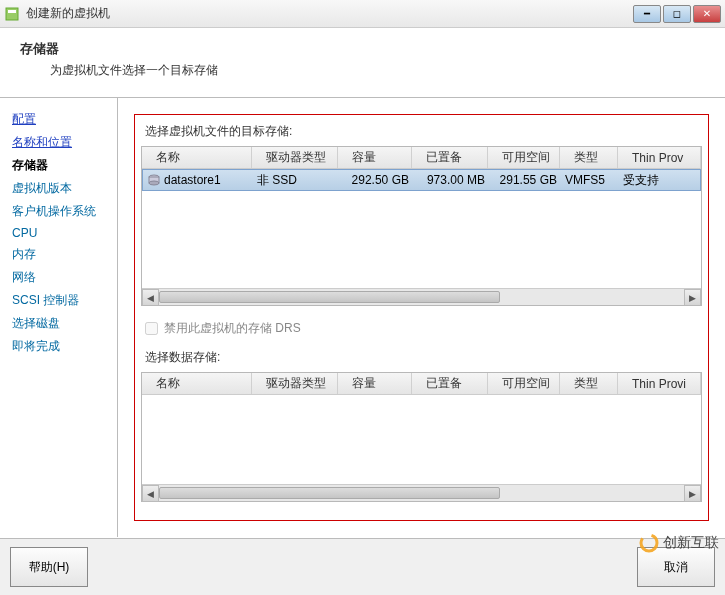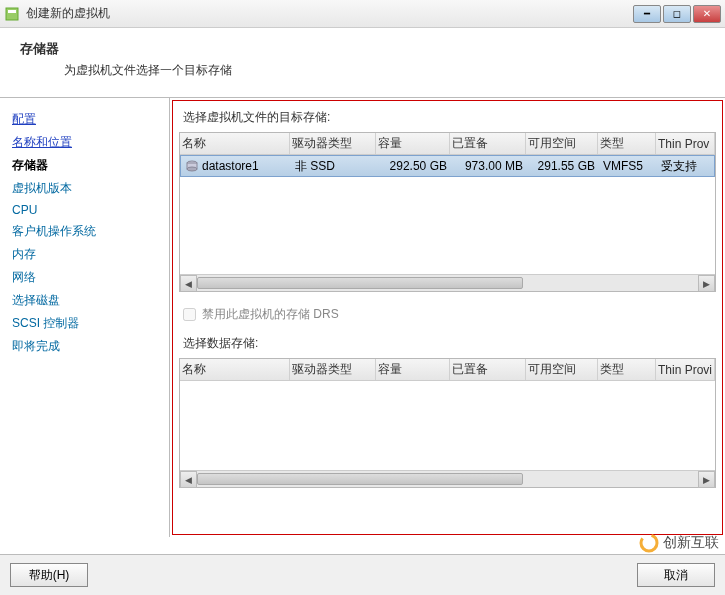--- a/index.html
+++ b/index.html
@@ -9,52 +9,52 @@
 .titlebar .icon { width: 16px; height: 16px; margin-right: 6px; display: flex; align-items: center; justify-content: center; }
 .titlebar .title { flex: 1; color: #333; }
 .titlebar .win-btns { display: flex; gap: 2px; }
 .win-btn { width: 28px; height: 18px; border: 1px solid #888; border-radius: 2px; display: flex; align-items: center; justify-content: center; font-size: 10px; cursor: pointer; }
 .win-min { background: linear-gradient(#d8e8f5,#a8c8e5); }
 .win-max { background: linear-gradient(#d8e8f5,#a8c8e5); }
 .win-close { background: linear-gradient(#e89090,#c84040); color: #fff; }
 
 .header { padding: 12px 20px 18px 20px; }
 .header .h1 { font-weight: bold; color: #333; font-size: 13px; }
-.header .sub { margin-left: 44px; margin-top: 4px; color: #333; }
+.header .sub { margin-left: 30px; margin-top: 4px; color: #333; }
 
 .body { display: flex; border-top: 1px solid #bbb; height: 440px; }
 .sidebar { width: 185px; padding: 10px 8px; border-right: 1px solid #bbb; }
 .nav-item { color: #0369a1; padding: 3px 4px; }
 .nav-item.link { color: #2040c0; text-decoration: underline; cursor: pointer; }
 .nav-item.active { font-weight: bold; color: #000; }
 
-.main { flex: 1; padding: 6px 6px; border: 1px solid #c00; margin: 2px; position: relative; display:flex; flex-direction:column; }
+.main { flex: 1; padding: 6px 6px; border: 1px solid #c00; margin: 16px; position: relative; display:flex; flex-direction:column; }
 .main .section-label { color: #333; margin: 2px 0 6px 4px; }
 .table-wrap { border: 1px solid #b8b8b8; background: #fff; height: 160px; overflow: hidden; position: relative; }
 .thead { display:flex; background: linear-gradient(#f5f5f5,#e5e5e5); border-bottom: 1px solid #ccc; height: 22px; align-items: center; }
-.th { padding: 0 2px; border-right: 1px solid #d0d0d0; height: 100%; display:flex; align-items:center; color:#333; overflow:hidden; white-space:nowrap;}
+.th { padding: 0 14px; border-right: 1px solid #d0d0d0; height: 100%; display:flex; align-items:center; color:#333; overflow:hidden; white-space:nowrap;}
 .trow { display:flex; height: 22px; align-items:center; background: linear-gradient(#cfe0f0,#b7cfe6); border:1px solid #7da2ce; }
 .td { padding: 0 4px; overflow:hidden; white-space:nowrap; }
 .ds-icon { width:14px; height:14px; display:inline-block; vertical-align:middle; margin-right:3px;}
 
 .c-name{width:110px;} .c-drv{width:86px;} .c-cap{width:74px; text-align:right;} .c-prov{width:76px; text-align:right;} .c-free{width:72px; text-align:right;} .c-type{width:58px;} .c-thin{flex:1;}
 
 .hscroll { position:absolute; bottom:0; left:0; right:0; height:17px; background:#eee; border-top:1px solid #ccc;}
 .hscroll .track{ margin:0 17px; height:100%; background:#e8e8e8; position:relative;}
 .hscroll .thumb{ position:absolute; top:2px; left:0; width:65%; height:12px; background:linear-gradient(#ddd,#c5c5c5); border:1px solid #aaa; border-radius:2px;}
 .hscroll .arr{ position:absolute; top:0; width:17px; height:17px; background:linear-gradient(#eee,#d5d5d5); border:1px solid #bbb; display:flex; align-items:center; justify-content:center; font-size:9px; color:#555;}
 .hscroll .arr.l{left:0;} .hscroll .arr.r{right:0;}
 
 .drs-row { margin: 14px 4px 10px 4px; display:flex; align-items:center; color:#888;}
 .drs-row input { margin-right:6px; }
 
 .table-wrap2 { border: 1px solid #b8b8b8; background: #fff; height: 130px; position:relative; }
 
 .footer { border-top: 1px solid #bbb; padding: 8px 10px; display:flex; align-items:center; position:absolute; bottom:0; left:0; right:0; background:#f0f0f0;}
-.btn { min-width: 78px; height: 24px; border: 1px solid #888; background: linear-gradient(#fdfdfd,#e5e5e5); cursor:pointer; padding:0 10px; font-size:12px; }
+.btn { min-width: 78px; height: 40px; border: 1px solid #888; background: linear-gradient(#fdfdfd,#e5e5e5); cursor:pointer; padding:0 10px; font-size:12px; }
 .btn.default{ border:1px solid #3a6db5; box-shadow:0 0 2px #6aa0e0; }
 .footer .spacer{ flex:1; }
 .footer .btn + .btn { margin-left:8px; }
 
 .watermark { position:absolute; right:6px; bottom:42px; display:flex; align-items:center; opacity:.9; font-size:14px; color:#333;}
 .watermark svg{margin-right:4px;}
 </style>
 </head>
 <body>
 
@@ -77,26 +77,26 @@
   <div class="h1">存储器</div>
   <div class="sub">为虚拟机文件选择一个目标存储</div>
 </div>
 
 <div class="body">
   <div class="sidebar">
     <div class="nav-item link">配置</div>
     <div class="nav-item link">名称和位置</div>
     <div class="nav-item active">存储器</div>
     <div class="nav-item">虚拟机版本</div>
+    <div class="nav-item">客户机操作系统</div>
     <div class="nav-item">CPU</div>
-    <div class="nav-item">客户机操作系统</div>
     <div class="nav-item">内存</div>
     <div class="nav-item">网络</div>
+    <div class="nav-item">SCSI 控制器</div>
     <div class="nav-item">选择磁盘</div>
-    <div class="nav-item">SCSI 控制器</div>
     <div class="nav-item">即将完成</div>
   </div>
 
   <div class="main">
     <div class="section-label">选择虚拟机文件的目标存储:</div>
     <div class="table-wrap">
       <div class="thead">
         <div class="th c-name">名称</div>
         <div class="th c-drv">驱动器类型</div>
         <div class="th c-cap">容量</div>

